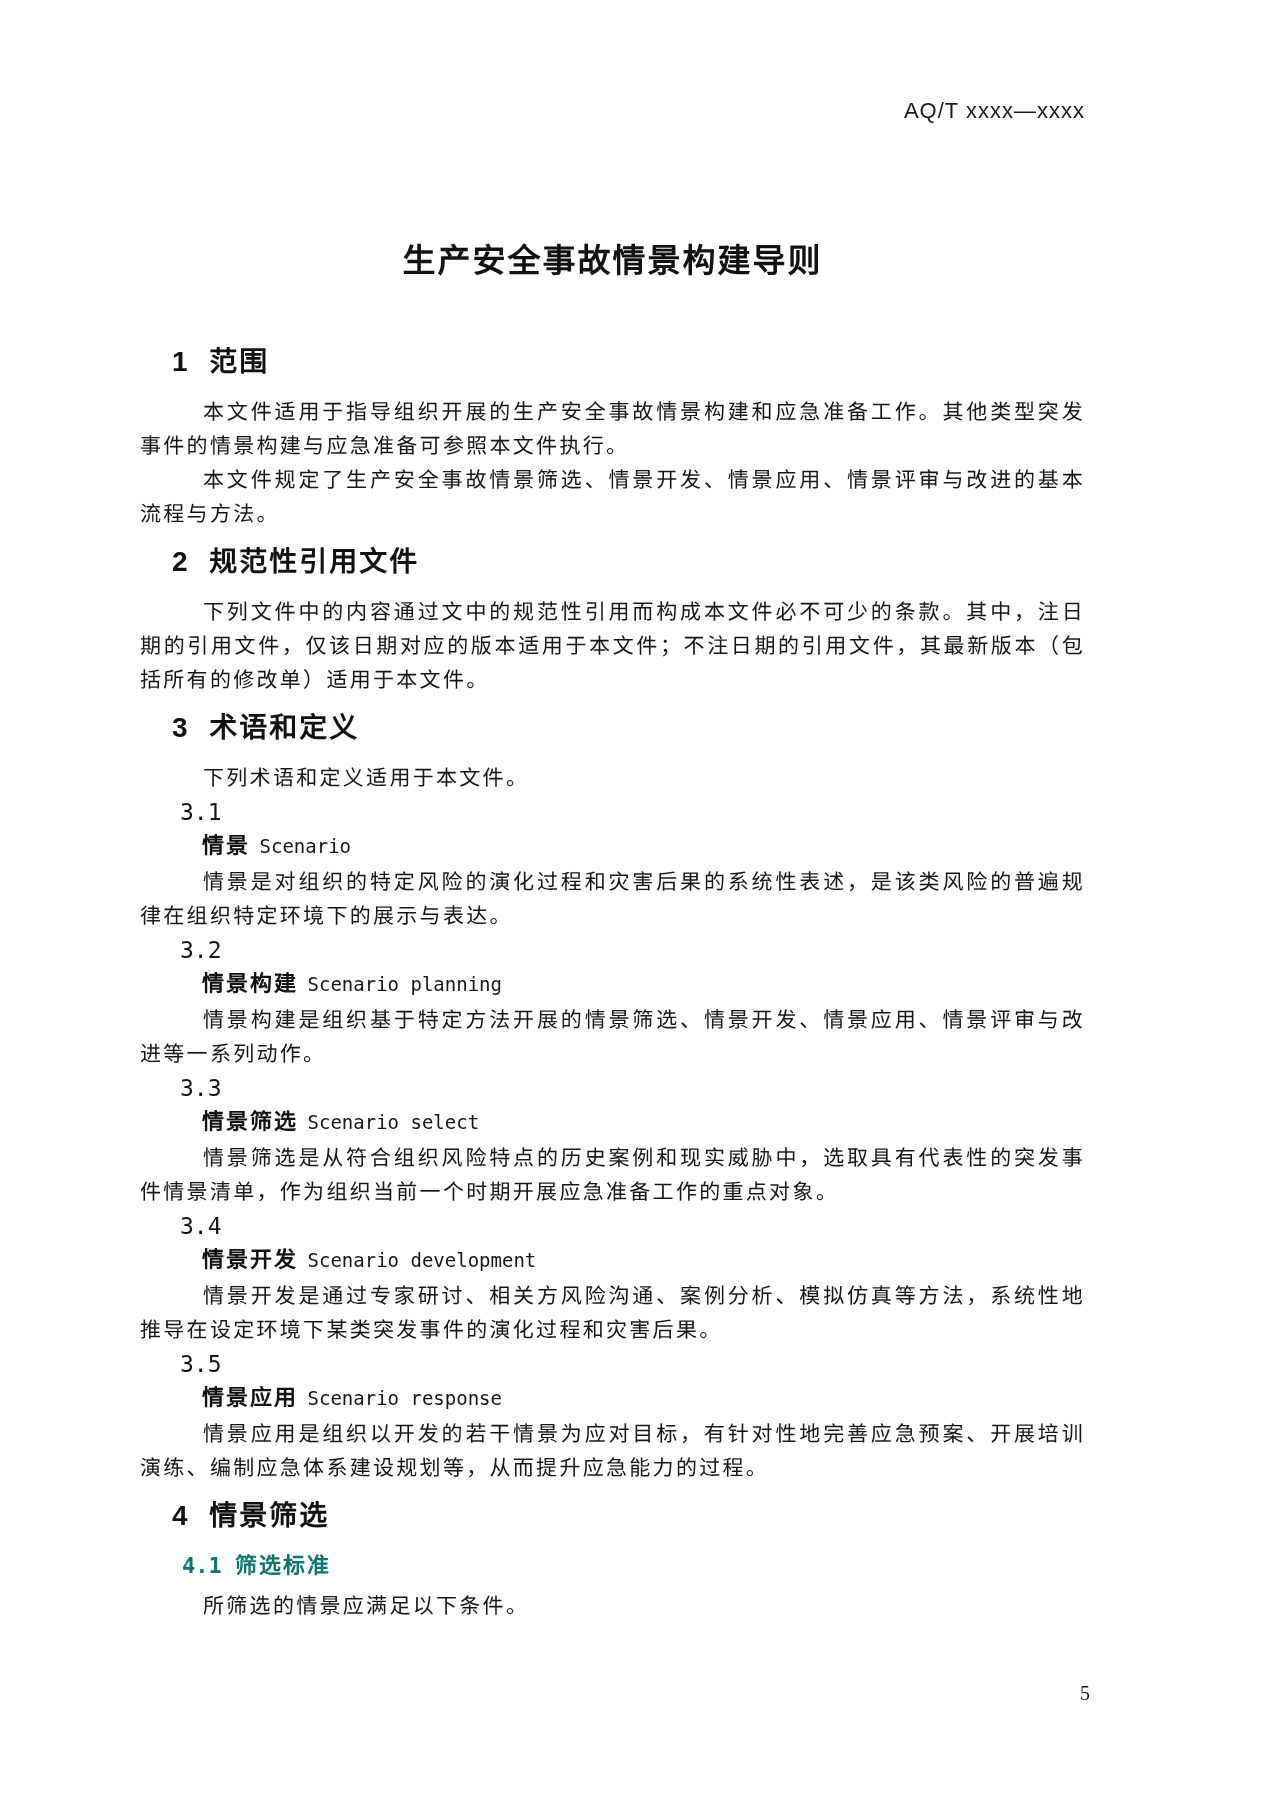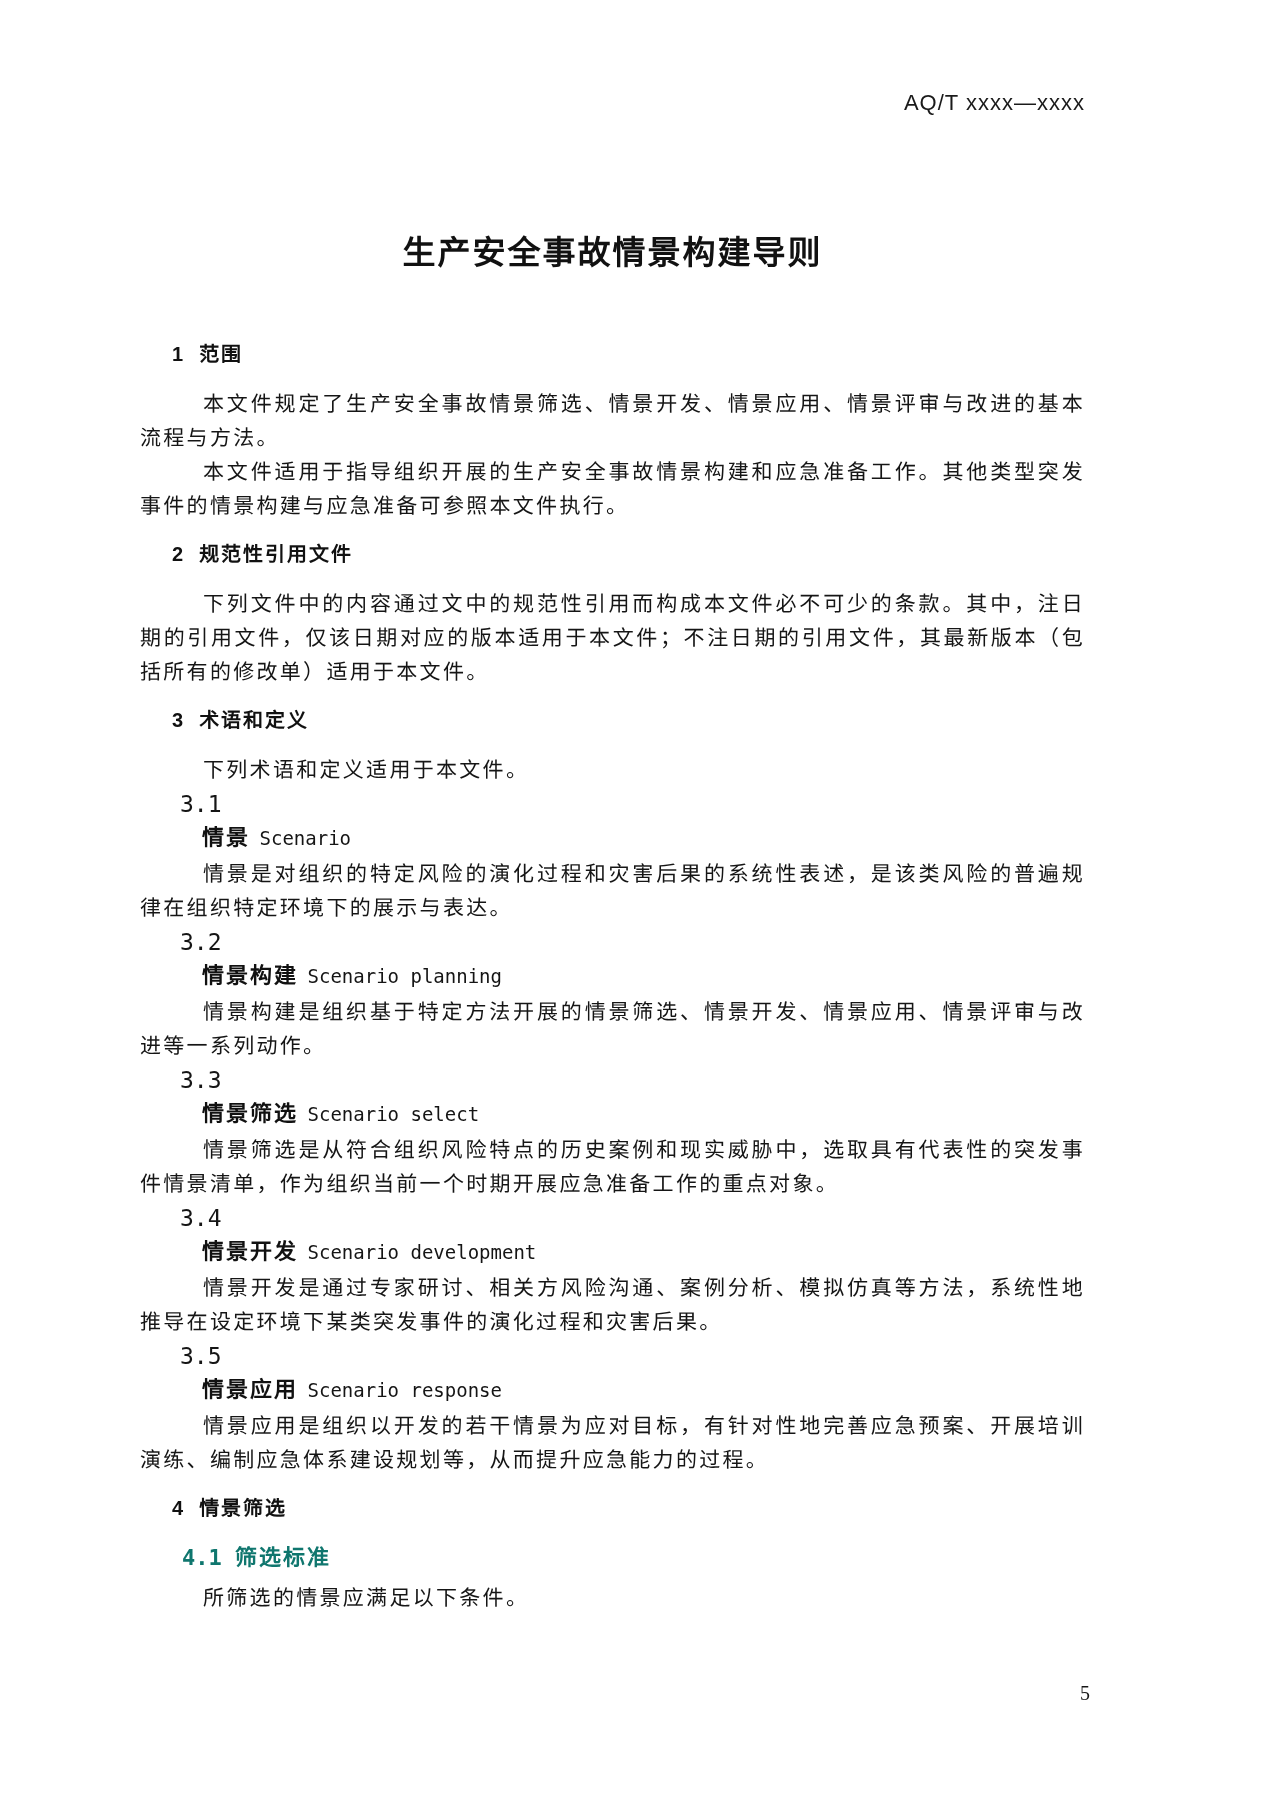--- a/index.html
+++ b/index.html
@@ -10,21 +10,21 @@
     height: 1810px;
     margin: 0 auto;
     background: #ffffff;
     color: #151515;
     font-family: "Liberation Serif", "DejaVu Serif", serif;
     overflow: hidden;
   }
   .content {
     position: absolute;
     left: 140px;
-    top: 0;
+    top: 8px;
     width: 945px;
   }
   .doc-header {
     margin-top: 88px;
     text-align: right;
     font-family: "Liberation Sans", "DejaVu Sans", sans-serif;
     font-size: 22px;
     line-height: 30px;
     letter-spacing: 1px;
     color: #1a1a1a;
@@ -37,21 +37,21 @@
     font-size: 33px;
     line-height: 45px;
     letter-spacing: 2px;
     color: #111;
   }
   .clause-heading {
     margin: 14px 0 16px 0;
     padding-left: 32px;
     font-family: "Liberation Sans", "DejaVu Sans", sans-serif;
     font-weight: bold;
-    font-size: 20px;
+    font-size: 28px;
     line-height: 34px;
     letter-spacing: 2px;
     color: #111;
   }
   .clause-heading.first { margin-top: 62px; }
   .clause-heading .ct { margin-left: 0.7em; }
   .sub-heading {
     margin: 12px 0 6px 0;
     padding-left: 42px;
     font-family: "Liberation Sans", "DejaVu Sans", sans-serif;
@@ -118,22 +118,22 @@
 <div class="page">
   <div class="content">
 
     <div class="doc-header">AQ/T xxxx—xxxx</div>
 
     <div class="doc-title">生产安全事故情景构建导则</div>
 
     <div class="clause-heading first">
       <span class="num">1</span><span class="ct">范围</span>
     </div>
+    <p class="body-p">本文件适用于指导组织开展的生产安全事故情景构建和应急准备工作。其他类型突发事件的情景构建与应急准备可参照本文件执行。</p>
     <p class="body-p">本文件规定了生产安全事故情景筛选、情景开发、情景应用、情景评审与改进的基本流程与方法。</p>
-    <p class="body-p">本文件适用于指导组织开展的生产安全事故情景构建和应急准备工作。其他类型突发事件的情景构建与应急准备可参照本文件执行。</p>
 
     <div class="clause-heading">
       <span class="num">2</span><span class="ct">规范性引用文件</span>
     </div>
     <p class="body-p">下列文件中的内容通过文中的规范性引用而构成本文件必不可少的条款。其中，注日期的引用文件，仅该日期对应的版本适用于本文件；不注日期的引用文件，其最新版本（包括所有的修改单）适用于本文件。</p>
 
     <div class="clause-heading">
       <span class="num">3</span><span class="ct">术语和定义</span>
     </div>
     <p class="body-p">下列术语和定义适用于本文件。</p>

